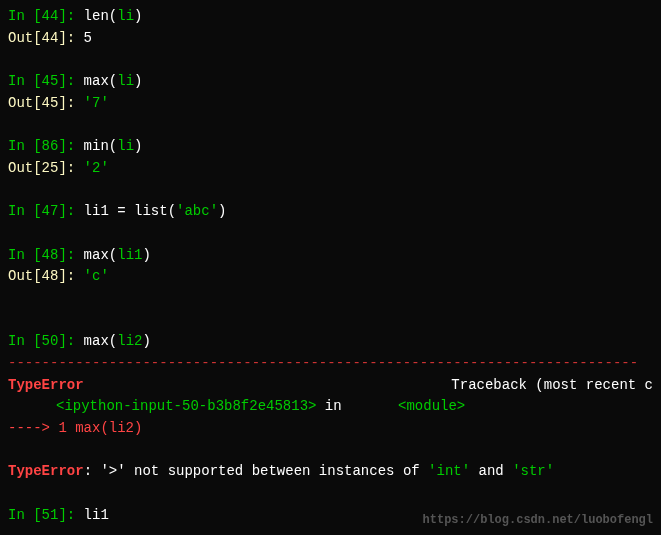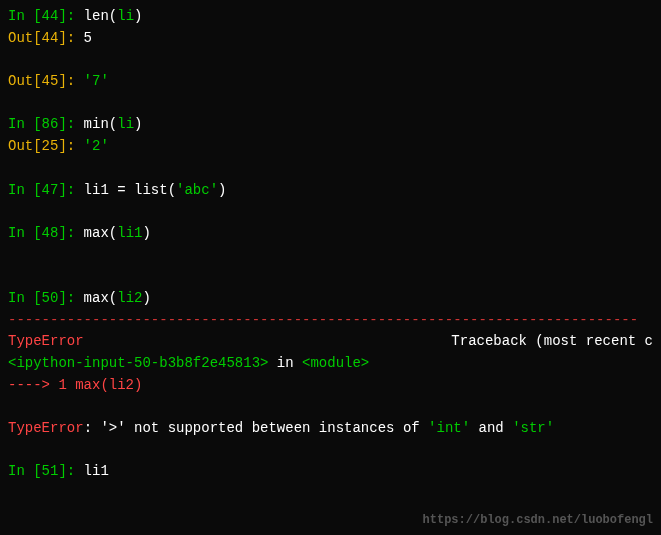--- a/index.html
+++ b/index.html
@@ -36,51 +36,53 @@
     }
     .watermark {
       position: absolute;
       bottom: 8px;
       right: 8px;
       color: #555555;
       font-size: 12px;
       font-weight: bold;
     }
     .in-prompt { color: #00cc00; }
-    .out-prompt { color: #eab308; margin-top: 16px; }
+    .out-prompt { color: #fef9c3; margin-top: 16px; }
     .keyword { color: #00cc00; }
-    .type-error-label { color: #ff4444; }
+    .type-error-label { color: #ff4444; font-weight: bold; }
     .traceback-text { color: #ffffff; text-align: center; }
-    .module-text { color: #00cc00; }
+    .module-text { color: #00cc00; margin-left: 48px; }
     .arrow-text { color: #ff4444; }
   </style>
 </head>
 <body>
 
 <div class="terminal">
 
   <div class="line"><span class="in-prompt">In [44]:</span><span class="white"> len(<span class="keyword">li</span>)</span></div>
   <div class="line"><span class="out-prompt">Out[44]:</span><span class="white"> 5</span></div>
 
   <div class="line">&nbsp;</div>
 
+  <div class="line"><span class="in-prompt">In [45]:</span><span class="white"> max(<span class="keyword">li</span>)</span></div>
   <div class="line"><span class="out-prompt">Out[45]:</span><span class="green"> '7'</span></div>
 
   <div class="line">&nbsp;</div>
 
   <div class="line"><span class="in-prompt">In [86]:</span><span class="white"> min(<span class="keyword">li</span>)</span></div>
   <div class="line"><span class="out-prompt">Out[25]:</span><span class="green"> '2'</span></div>
 
   <div class="line">&nbsp;</div>
 
   <div class="line"><span class="in-prompt">In [47]:</span><span class="white"> li1 = list(<span class="green">'abc'</span>)</span></div>
 
   <div class="line">&nbsp;</div>
 
   <div class="line"><span class="in-prompt">In [48]:</span><span class="white"> max(<span class="keyword">li1</span>)</span></div>
+  <div class="line"><span class="out-prompt">Out[48]:</span><span class="green"> 'c'</span></div>
 
   <div class="line">&nbsp;</div>
 
 
   <div class="line">&nbsp;</div>
 
   <div class="line"><span class="in-prompt">In [50]:</span><span class="white"> max(<span class="keyword">li2</span>)</span></div>
 
   <div class="dashed-line">---------------------------------------------------------------------------</div>
 

